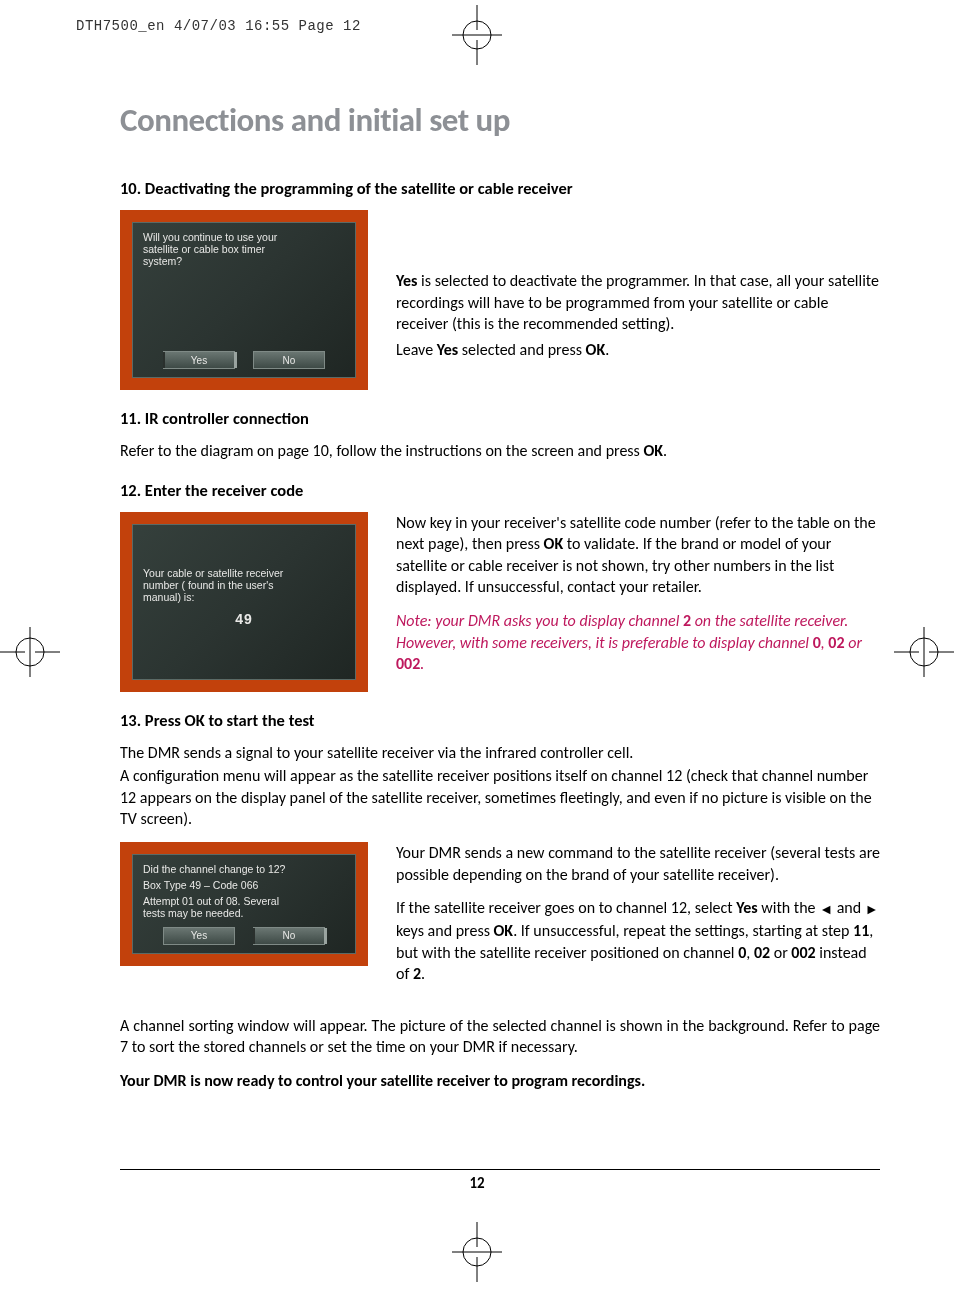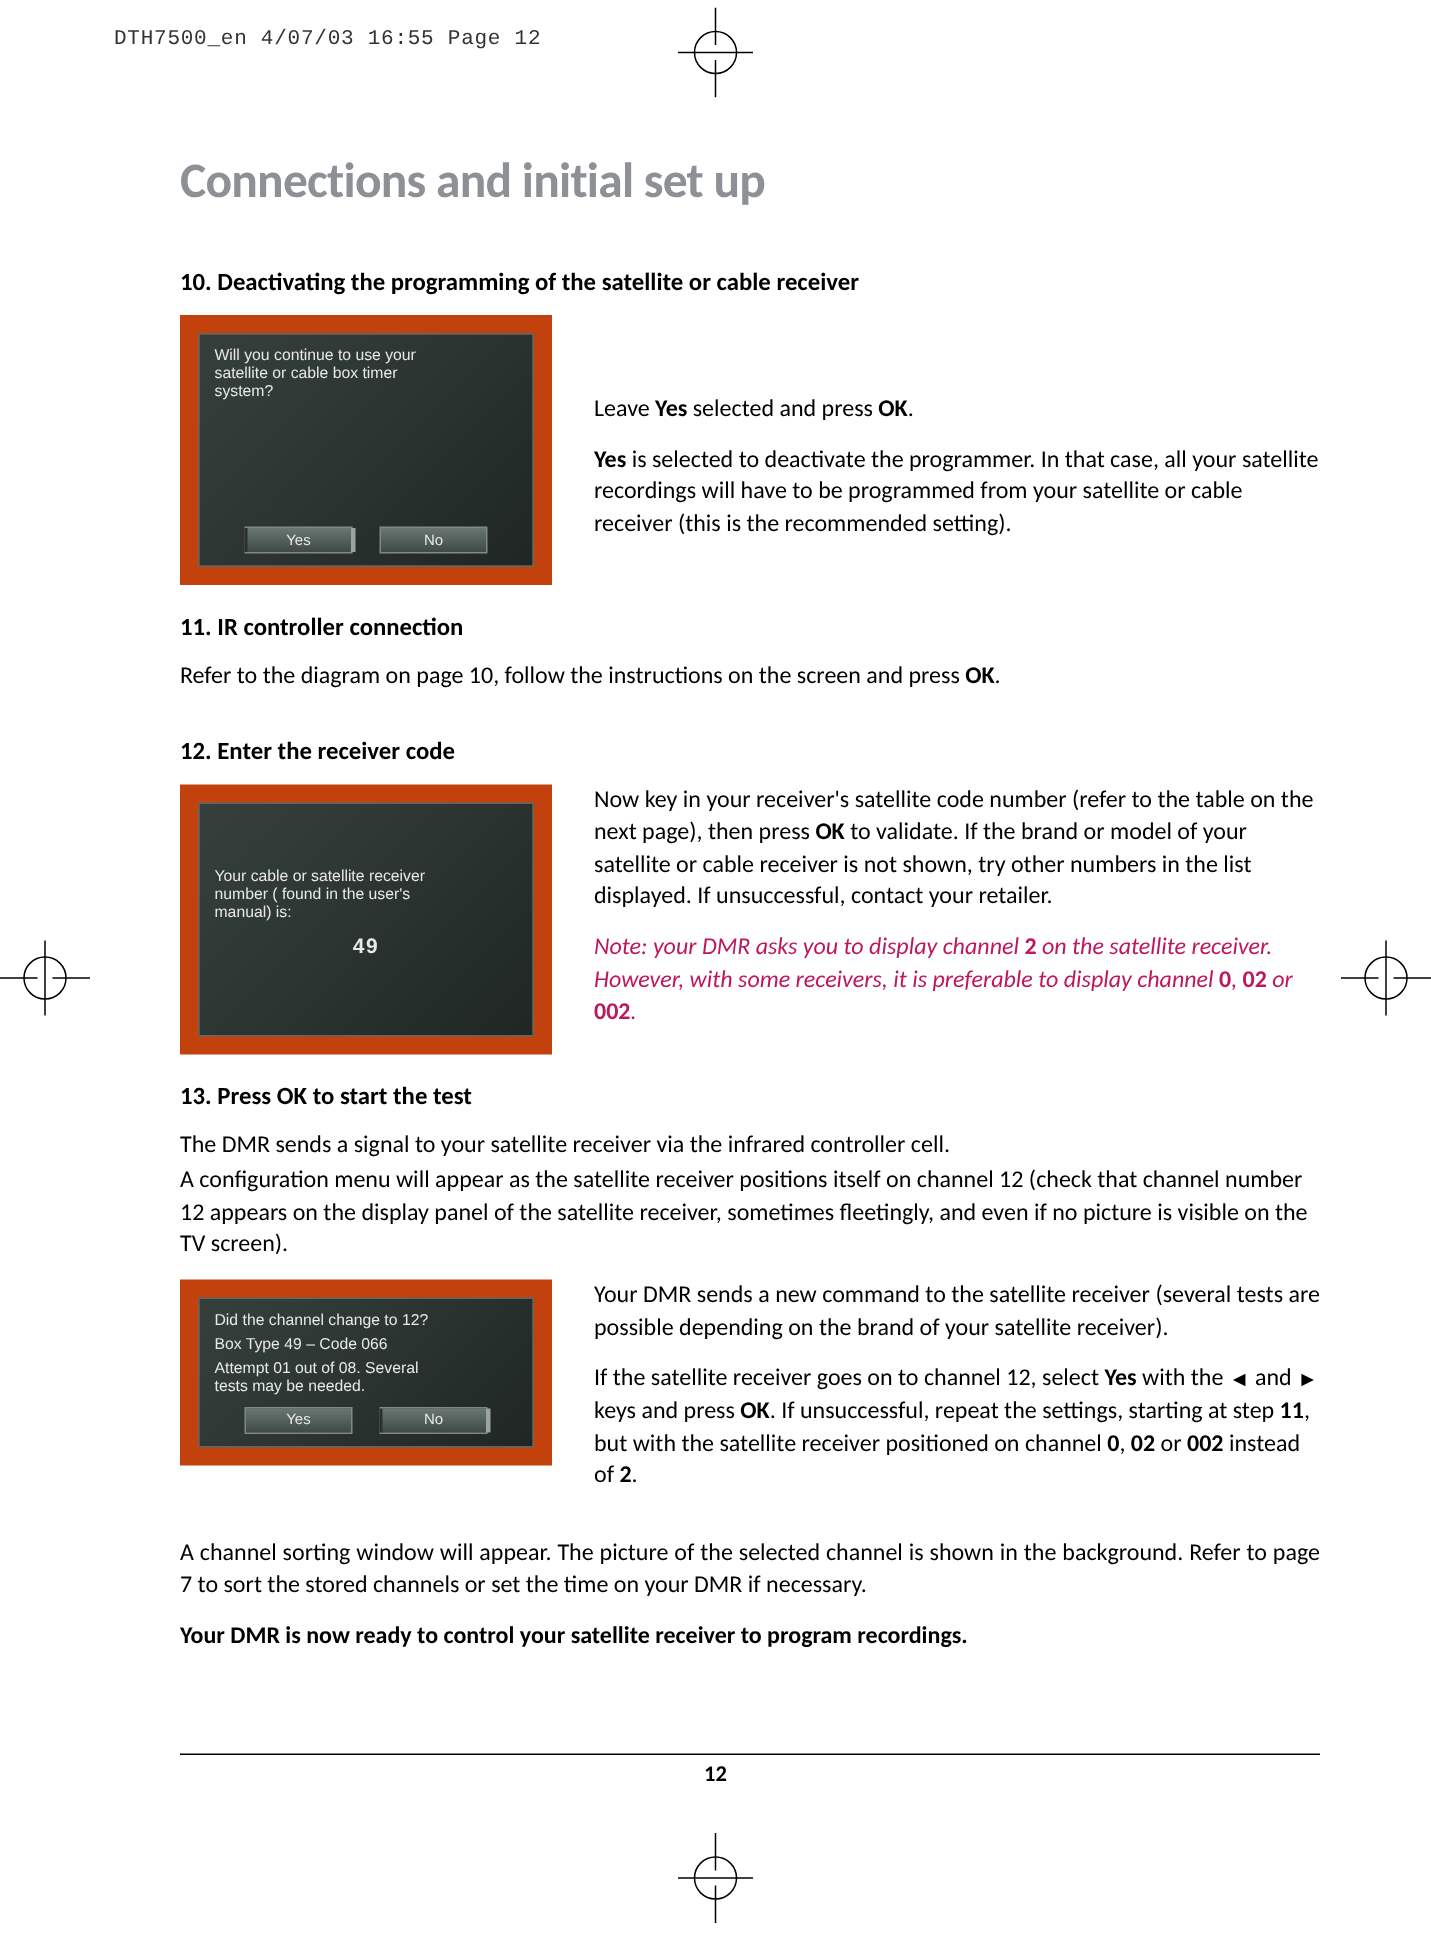--- a/index.html
+++ b/index.html
@@ -214,35 +214,35 @@
 satellite or cable box timer
 system?</div>
           <div class="tv-buttons">
             <div class="tv-btn selected">Yes</div>
             <div class="tv-btn">No</div>
           </div>
         </div>
       </div>
       <div class="rowtext">
         <div class="spacer-top"></div>
+        <p>
+          <b>Yes</b><span> is selected to deactivate the programmer. In that case, all your satellite recordings will have to be programmed from your satellite or cable receiver (this is the recommended setting).</span>
+        </p>
         <p style="margin-top:-8px;">
           <span>Leave </span><b>Yes</b><span> selected and press </span><b>OK</b><span>.</span>
-        </p>
-        <p>
-          <b>Yes</b><span> is selected to deactivate the programmer. In that case, all your satellite recordings will have to be programmed from your satellite or cable receiver (this is the recommended setting).</span>
         </p>
       </div>
     </div>
 
     <h2 class="sec">11. IR controller connection</h2>
     <p>
       <span>Refer to the diagram on page 10, follow the instructions on the screen and press </span><b>OK</b><span>.</span>
     </p>
 
-    <h2 class="sec" style="margin-top:29px;">12. Enter the receiver code</h2>
+    <h2 class="sec" style="margin-top:18px;">12. Enter the receiver code</h2>
     <div class="row">
       <div class="screenshot s2">
         <div class="tv">
           <div style="height:42px;"></div>
           <div class="tv-text" style="padding-top:0;">Your cable or satellite receiver
 number ( found in the user's
 manual) is:</div>
           <div class="tv-center">49</div>
         </div>
       </div>

